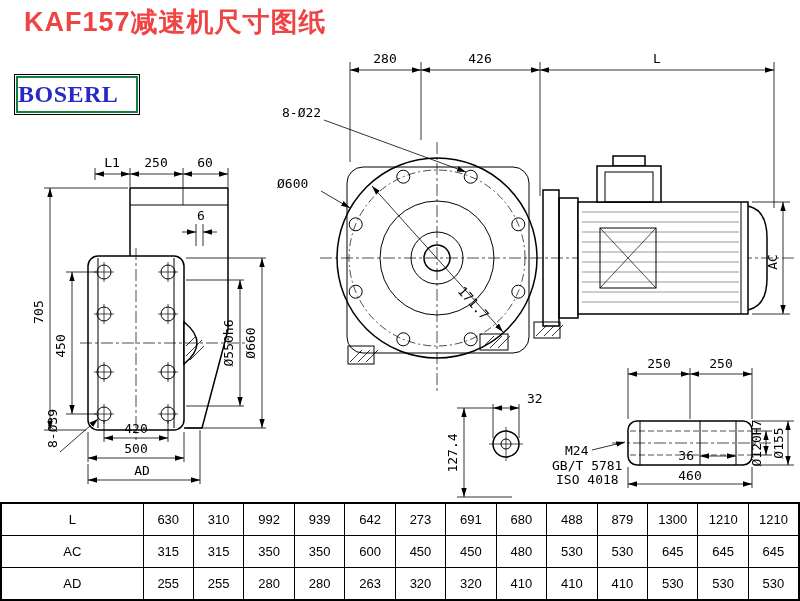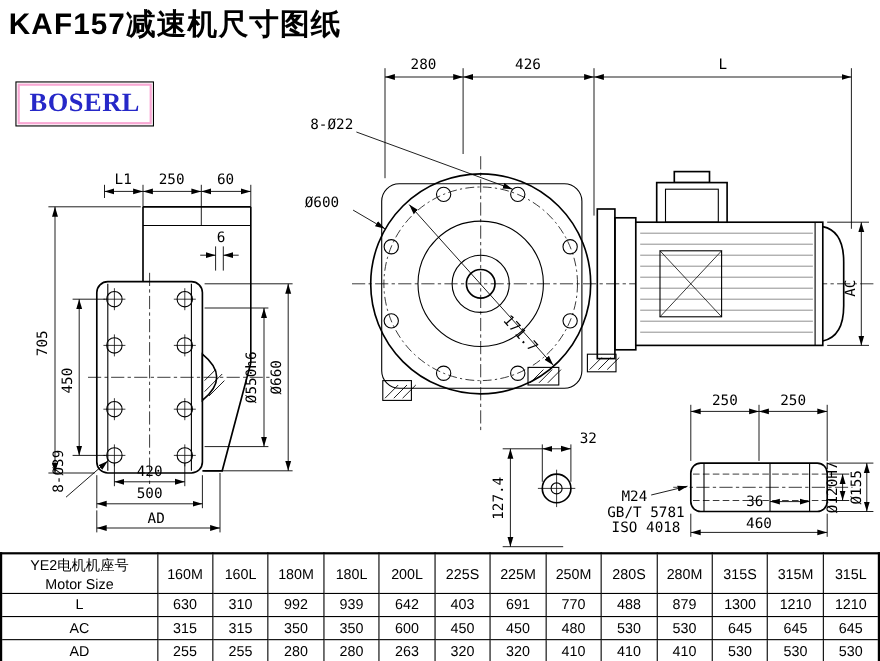--- a/index.html
+++ b/index.html
@@ -1,21 +1,21 @@
 <!DOCTYPE html>
 <html><head>
 <meta charset="utf-8">
 <style>
   html,body{margin:0;padding:0;background:#fff;}
   #screen{position:relative;width:800px;height:601px;background:#fff;overflow:hidden;
           font-family:"Liberation Sans",sans-serif;}
-  .title{position:absolute;left:8px;top:4px;font:bold 27px "Liberation Sans",sans-serif;
-         color:#000000;letter-spacing:1px;}
-  .logo{position:absolute;left:16px;top:76px;width:118px;height:33px;border:2px solid #f9a8d4;
-        outline:1px solid #000;outline-offset:1px;display:flex;align-items:center;justify-content:center;}
+  .title{position:absolute;left:24px;top:4px;font:bold 27px "Liberation Sans",sans-serif;
+         color:#ef4444;letter-spacing:1px;}
+  .logo{position:absolute;left:16px;top:76px;width:118px;height:33px;border:2px solid #15803d;
+        outline:1px solid #000;outline-offset:1px;display:flex;align-items:center;}
   .logo span{font:bold 24px "Liberation Serif",serif;color:#2628c8;letter-spacing:.5px;}
   svg{position:absolute;left:0;top:0;}
   
   .o1{fill:none;stroke:#000;stroke-width:1.5;}
   .o1f{fill:#fff;stroke:#000;stroke-width:1.5;}
   .o2{fill:none;stroke:#000;stroke-width:1;}
   .th{fill:none;stroke:#000;stroke-width:.7;}
   .cl{fill:none;stroke:#000;stroke-width:.7;stroke-dasharray:12 3 3 3;}
   .dm{fill:none;stroke:#000;stroke-width:.8;}
   .fin{stroke:#555;stroke-width:.6;}
@@ -278,49 +278,30 @@
         <col>
         <col>
         <col>
         <col>
         <col>
         <col>
         <col>
         <col>
   </colgroup>
   <tbody>
-  <tr class="hdr">
-    <th>
-      <div>YE2电机机座号</div>
-      <div>Motor Size</div>
-    </th>
-    <th>160M</th>
-    <th>160L</th>
-    <th>180M</th>
-    <th>180L</th>
-    <th>200L</th>
-    <th>225S</th>
-    <th>225M</th>
-    <th>250M</th>
-    <th>280S</th>
-    <th>280M</th>
-    <th>315S</th>
-    <th>315M</th>
-    <th>315L</th>
-  </tr>
   <tr class="val">
     <td>L</td>
     <td>630</td>
     <td>310</td>
     <td>992</td>
     <td>939</td>
     <td>642</td>
-    <td>403</td>
+    <td>273</td>
     <td>691</td>
-    <td>770</td>
+    <td>680</td>
     <td>488</td>
     <td>879</td>
     <td>1300</td>
     <td>1210</td>
     <td>1210</td>
   </tr>
   <tr class="val">
     <td>AC</td>
     <td>315</td>
     <td>315</td>

